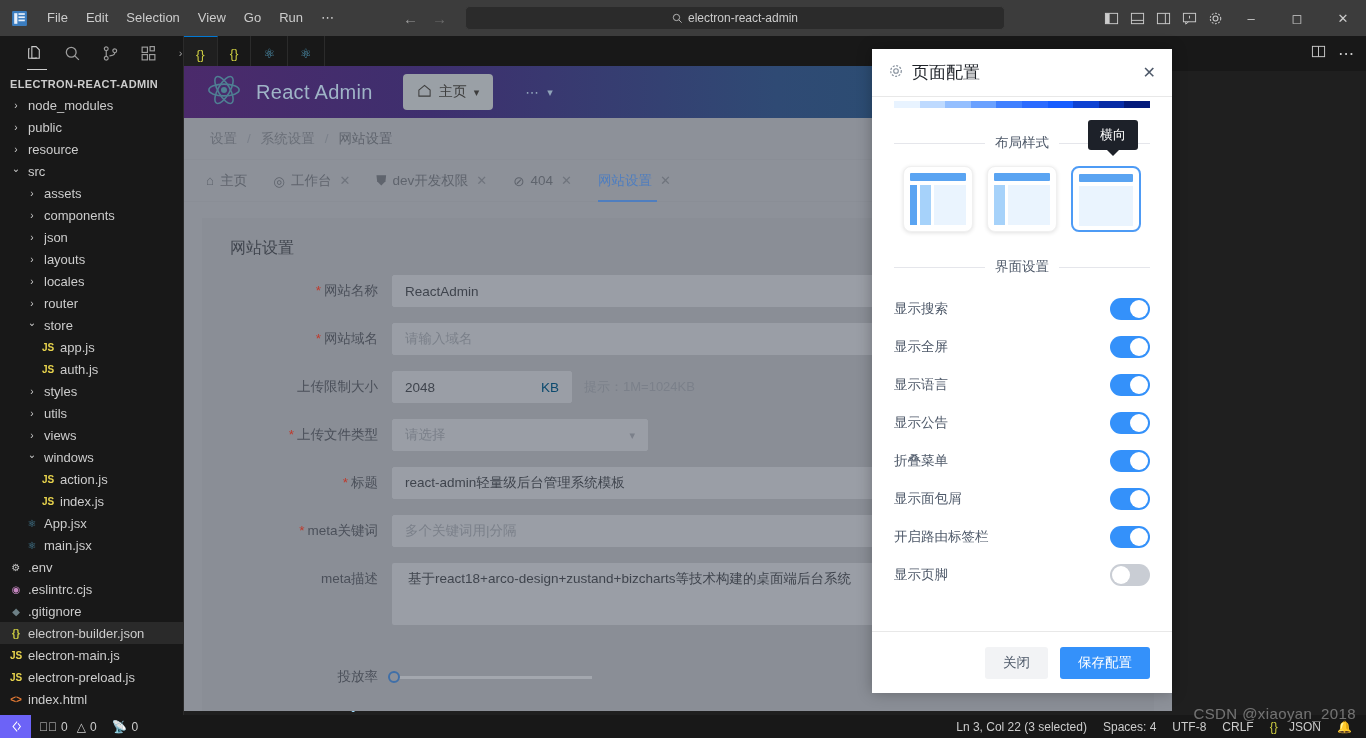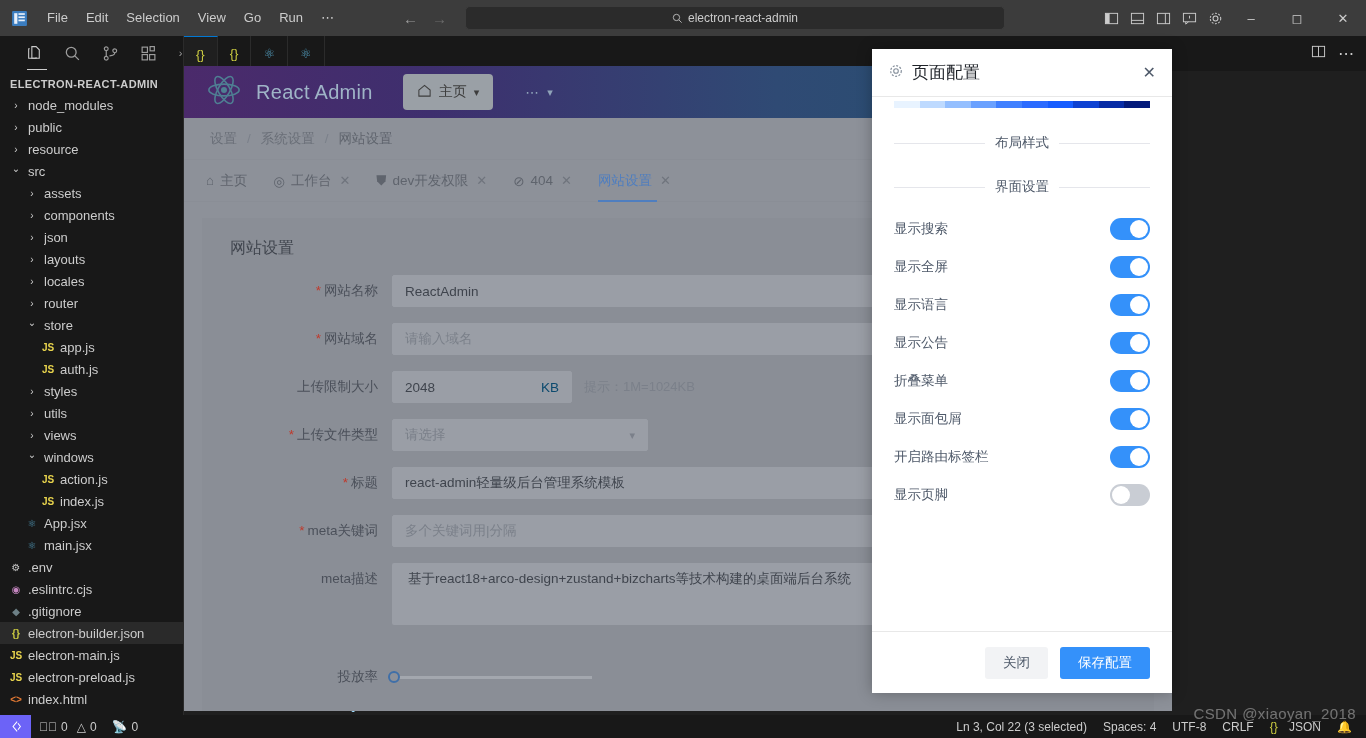--- a/index.html
+++ b/index.html
@@ -681,20 +681,44 @@
           <i style="background: rgb(7, 44, 166);"></i>
           <i style="background: rgb(3, 26, 122);"></i>
         </div>
 
       <div class="section">
         <span class="ln"></span>
         <span>布局样式</span>
         <span class="ln"></span>
       </div>
 
+      <div class="layouts">
+        <div class="lay">
+          <div class="lay-top"></div>
+          <div class="lay-b">
+            <div class="bar-dark"></div>
+            <div class="bar-mid"></div>
+            <div class="bar-light"></div>
+          </div>
+        </div>
+        <div class="lay">
+          <div class="lay-top"></div>
+          <div class="lay-b">
+            <div class="bar-mid"></div>
+            <div class="bar-light"></div>
+          </div>
+        </div>
+        <div class="lay sel">
+          <div class="lay-top"></div>
+          <div class="lay-b">
+            <div class="bar-light"></div>
+          </div>
+          <div class="tooltip">横向</div>
+        </div>
+      </div>
 
       <div class="section">
         <span class="ln"></span>
         <span>界面设置</span>
         <span class="ln"></span>
       </div>
 
       <div id="opt-list">
           <div class="opt-row">
             <span class="opt-label">显示搜索</span>

